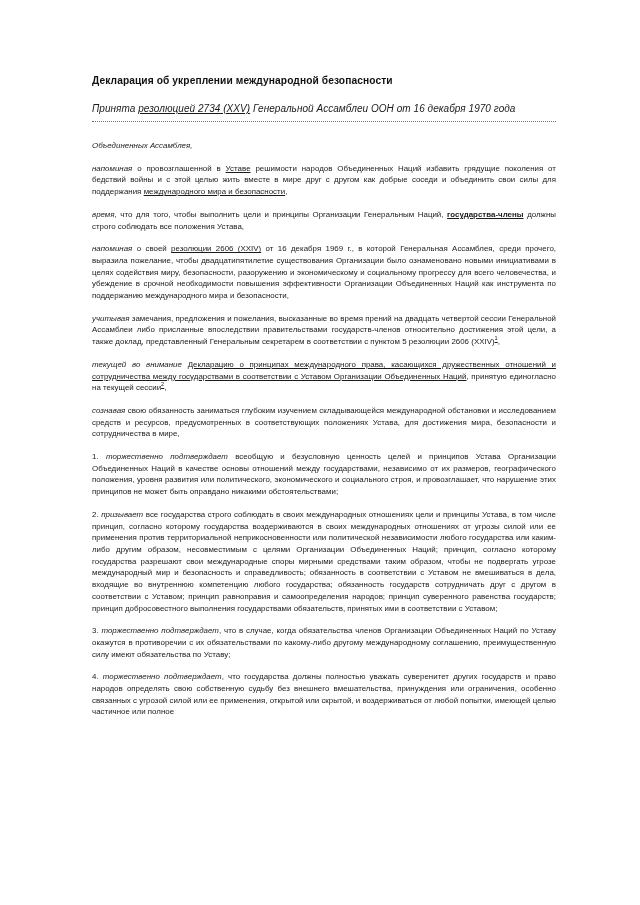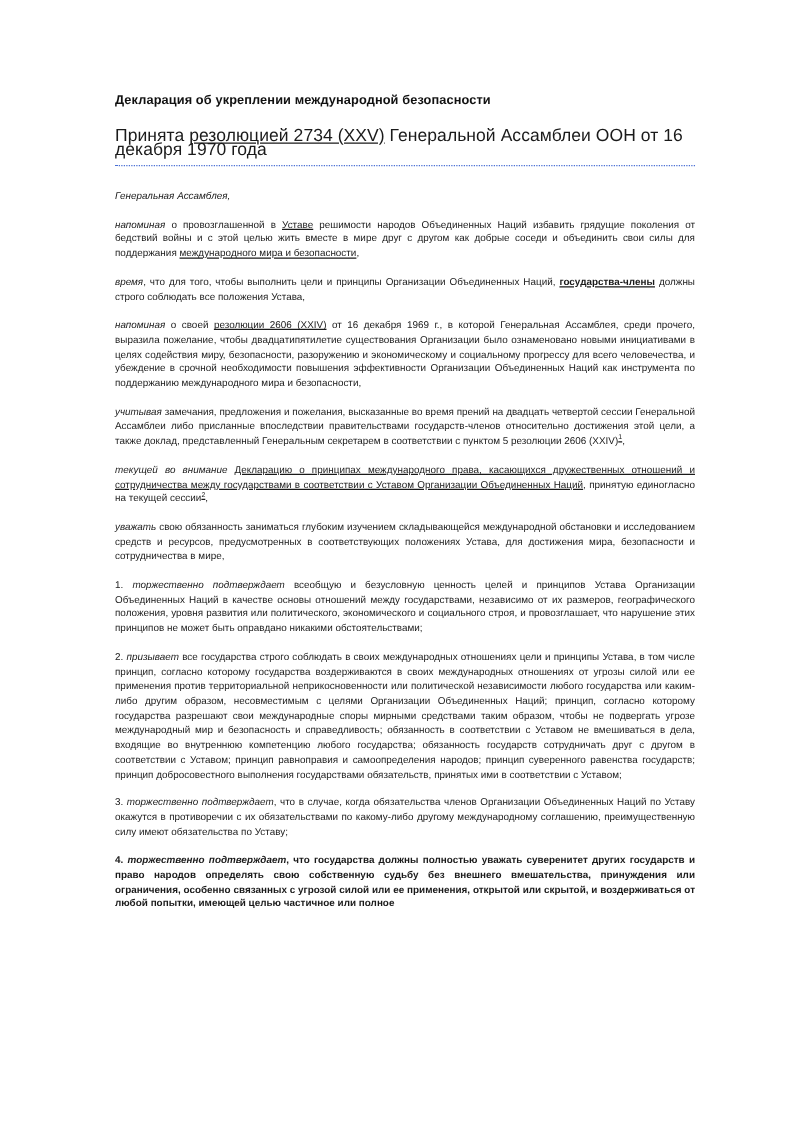--- a/index.html
+++ b/index.html
@@ -29,21 +29,22 @@
   }
   h1.doc-title {
     font-size: 10.2px;
     font-weight: bold;
     line-height: 13px;
     margin: 0 0 16px 0;
     letter-spacing: 0.1px;
     color: #111111;
   }
   .doc-subtitle {
-    font-size: 14px;
+    font-size: 10px;
+    font-style: italic;
     line-height: 11px;
     margin: 0 0 7px 0;
     color: #1a1a1a;
     letter-spacing: 0.05px;
   }
   .doc-subtitle .lnk { text-decoration: underline; }
   .rule {
     width: 464px;
     height: 0;
     border: 0;
@@ -53,21 +54,21 @@
   p.para {
     font-size: 7.9px;
     line-height: 11.7px;
     text-align: justify;
     margin: 0 0 11px 0;
     color: #1a1a1a;
     letter-spacing: 0.02px;
     -webkit-hyphens: none;
     hyphens: none;
   }
-  p.para:last-child { margin-bottom: 0; font-weight: bold; }
+  p.para:last-child { margin-bottom: 0; }
   .lead {
     font-style: italic;
   }
   .lnk {
     text-decoration: underline;
   }
   sup.fn {
     font-size: 5.6px;
     vertical-align: super;
     line-height: 0;
@@ -79,33 +80,33 @@
 
 <div class="page">
   <div class="content">
 
     <h1 class="doc-title">Декларация об укреплении международной безопасности</h1>
 
     <div class="doc-subtitle"><span>Принята </span><a class="lnk" href="#" style="color:#1a1a1a;">резолюцией 2734 (XXV)</a><span> Генеральной Ассамблеи ООН от 16 декабря 1970 года</span></div>
 
     <hr class="rule">
 
-    <p class="para"><span class="lead">Генеральная Ассамблея,</span></p>
+    <p class="para"><span class="lead">Объединенных Ассамблея,</span></p>
 
     <p class="para"><span class="lead">напоминая</span><span> о провозглашенной в </span><a class="lnk" href="#" style="color:#1a1a1a;">Уставе</a><span> решимости народов Объединенных Наций избавить грядущие поколения от бедствий войны и с этой целью жить вместе в мире друг с другом как добрые соседи и объединить свои силы для поддержания </span><a class="lnk" href="#" style="color:#1a1a1a;">международного мира и безопасности</a><span>,</span></p>
 
-    <p class="para"><span class="lead">время</span><span>, что для того, чтобы выполнить цели и принципы Организации Объединенных Наций, </span><a class="lnk" href="#" style="color:#1a1a1a;font-weight:bold;">государства-члены</a><span> должны строго соблюдать все положения Устава,</span></p>
+    <p class="para"><span class="lead">время</span><span>, что для того, чтобы выполнить цели и принципы Организации Генеральным Наций, </span><a class="lnk" href="#" style="color:#1a1a1a;font-weight:bold;">государства-члены</a><span> должны строго соблюдать все положения Устава,</span></p>
 
     <p class="para"><span class="lead">напоминая</span><span> о своей </span><a class="lnk" href="#" style="color:#1a1a1a;">резолюции 2606 (XXIV)</a><span> от 16 декабря 1969 г., в которой Генеральная Ассамблея, среди прочего, выразила пожелание, чтобы двадцатипятилетие существования Организации было ознаменовано новыми инициативами в целях содействия миру, безопасности, разоружению и экономическому и социальному прогрессу для всего человечества, и убеждение в срочной необходимости повышения эффективности Организации Объединенных Наций как инструмента по поддержанию международного мира и безопасности,</span></p>
 
     <p class="para"><span class="lead">учитывая</span><span> замечания, предложения и пожелания, высказанные во время прений на двадцать четвертой сессии Генеральной Ассамблеи либо присланные впоследствии правительствами государств-членов относительно достижения этой цели, а также доклад, представленный Генеральным секретарем в соответствии с пунктом 5 резолюции 2606 (XXIV)</span><sup class="fn">1</sup><span>,</span></p>
 
     <p class="para"><span class="lead">текущей во внимание</span><span> </span><a class="lnk" href="#" style="color:#1a1a1a;text-decoration:underline;">Декларацию о принципах международного права, касающихся дружественных отношений и сотрудничества между государствами в соответствии с Уставом Организации Объединенных Наций</a><span>, принятую единогласно на текущей сессии</span><sup class="fn">2</sup><span>,</span></p>
 
-    <p class="para"><span class="lead">уважать</span><span> свою обязанность заниматься глубоким изучением складывающейся международной обстановки и исследованием средств и ресурсов, предусмотренных в соответствующих положениях Устава, для достижения мира, безопасности и сотрудничества в мире,</span></p>
+    <p class="para"><span class="lead">сознавая</span><span> свою обязанность заниматься глубоким изучением складывающейся международной обстановки и исследованием средств и ресурсов, предусмотренных в соответствующих положениях Устава, для достижения мира, безопасности и сотрудничества в мире,</span></p>
 
     <p class="para"><span>1.</span><span class="lead"> торжественно подтверждает</span><span> всеобщую и безусловную ценность целей и принципов Устава Организации Объединенных Наций в качестве основы отношений между государствами, независимо от их размеров, географического положения, уровня развития или политического, экономического и социального строя, и провозглашает, что нарушение этих принципов не может быть оправдано никакими обстоятельствами;</span></p>
 
     <p class="para"><span>2.</span><span class="lead"> призывает</span><span> все государства строго соблюдать в своих международных отношениях цели и принципы Устава, в том числе принцип, согласно которому государства воздерживаются в своих международных отношениях от угрозы силой или ее применения против территориальной неприкосновенности или политической независимости любого государства или каким-либо другим образом, несовместимым с целями Организации Объединенных Наций; принцип, согласно которому государства разрешают свои международные споры мирными средствами таким образом, чтобы не подвергать угрозе международный мир и безопасность и справедливость; обязанность в соответствии с Уставом не вмешиваться в дела, входящие во внутреннюю компетенцию любого государства; обязанность государств сотрудничать друг с другом в соответствии с Уставом; принцип равноправия и самоопределения народов; принцип суверенного равенства государств; принцип добросовестного выполнения государствами обязательств, принятых ими в соответствии с Уставом;</span></p>
 
     <p class="para"><span>3.</span><span class="lead"> торжественно подтверждает</span><span>, что в случае, когда обязательства членов Организации Объединенных Наций по Уставу окажутся в противоречии с их обязательствами по какому-либо другому международному соглашению, преимущественную силу имеют обязательства по Уставу;</span></p>
 
     <p class="para"><span>4.</span><span class="lead"> торжественно подтверждает</span><span>, что государства должны полностью уважать суверенитет других государств и право народов определять свою собственную судьбу без внешнего вмешательства, принуждения или ограничения, особенно связанных с угрозой силой или ее применения, открытой или скрытой, и воздерживаться от любой попытки, имеющей целью частичное или полное</span></p>
 
   </div>

